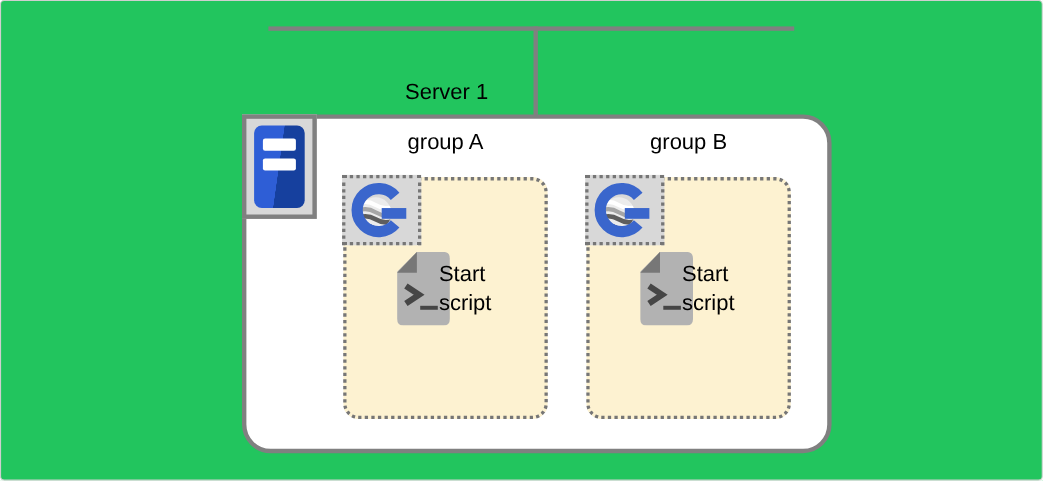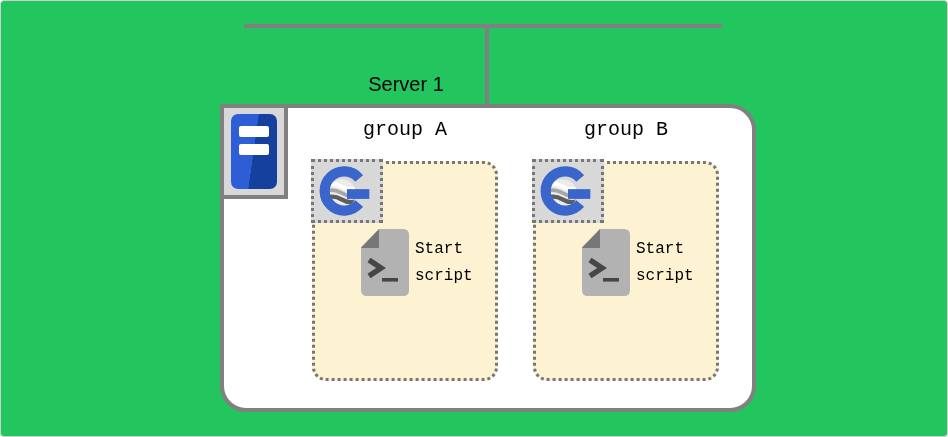--- a/index.html
+++ b/index.html
@@ -30,37 +30,37 @@
     background:linear-gradient(98deg,var(--server-blue-light,#2E5ED6) 49%,var(--server-blue-dark,#16409E) 49.5%);
   }
   .chassis .bar{
     position:absolute;left:18%;width:64%;height:11px;background:#fff;border-radius:2px;
   }
   .chassis .bar1{top:12px;}
   .chassis .bar2{top:30px;}
   .group{
     position:absolute;top:160px;width:186px;height:220px;box-sizing:border-box;
     border:3px dotted var(--dot-gray,#767676);border-radius:14px;
-    background:var(--group-fill,#FDF2D1);z-index:1;font-family:Liberation Mono, monospace;
+    background:var(--group-fill,#FDF2D1);z-index:1;
   }
   .group-a{left:311px;}
   .group-b{left:532px;padding-left:35px;}
   .group-label{
     position:absolute;left:-3px;top:-46px;width:186px;text-align:center;
     font-size:20px;color:#000;
   }
   .gf-icon{
     position:absolute;left:-4px;top:-5px;width:72px;height:64px;box-sizing:border-box;
     border:3px dotted var(--dot-gray,#767676);background:var(--icon-bg,#D8D8D8);
     display:flex;align-items:center;justify-content:center;z-index:2;
   }
   .script-doc{position:absolute;left:46px;top:65px;width:48px;height:67px;}
   .script-label{
-    position:absolute;left:100px;top:72px;width:78px;
-    font-size:16px;line-height:27px;color:#000;
+    position:absolute;left:84px;top:72px;width:78px;
+    font-size:20px;line-height:27px;color:#000;
   }
 </style>
 </head>
 <body>
 
 <div class="canvas">
 
   <div class="hline"></div>
   <div class="vline"></div>
 

